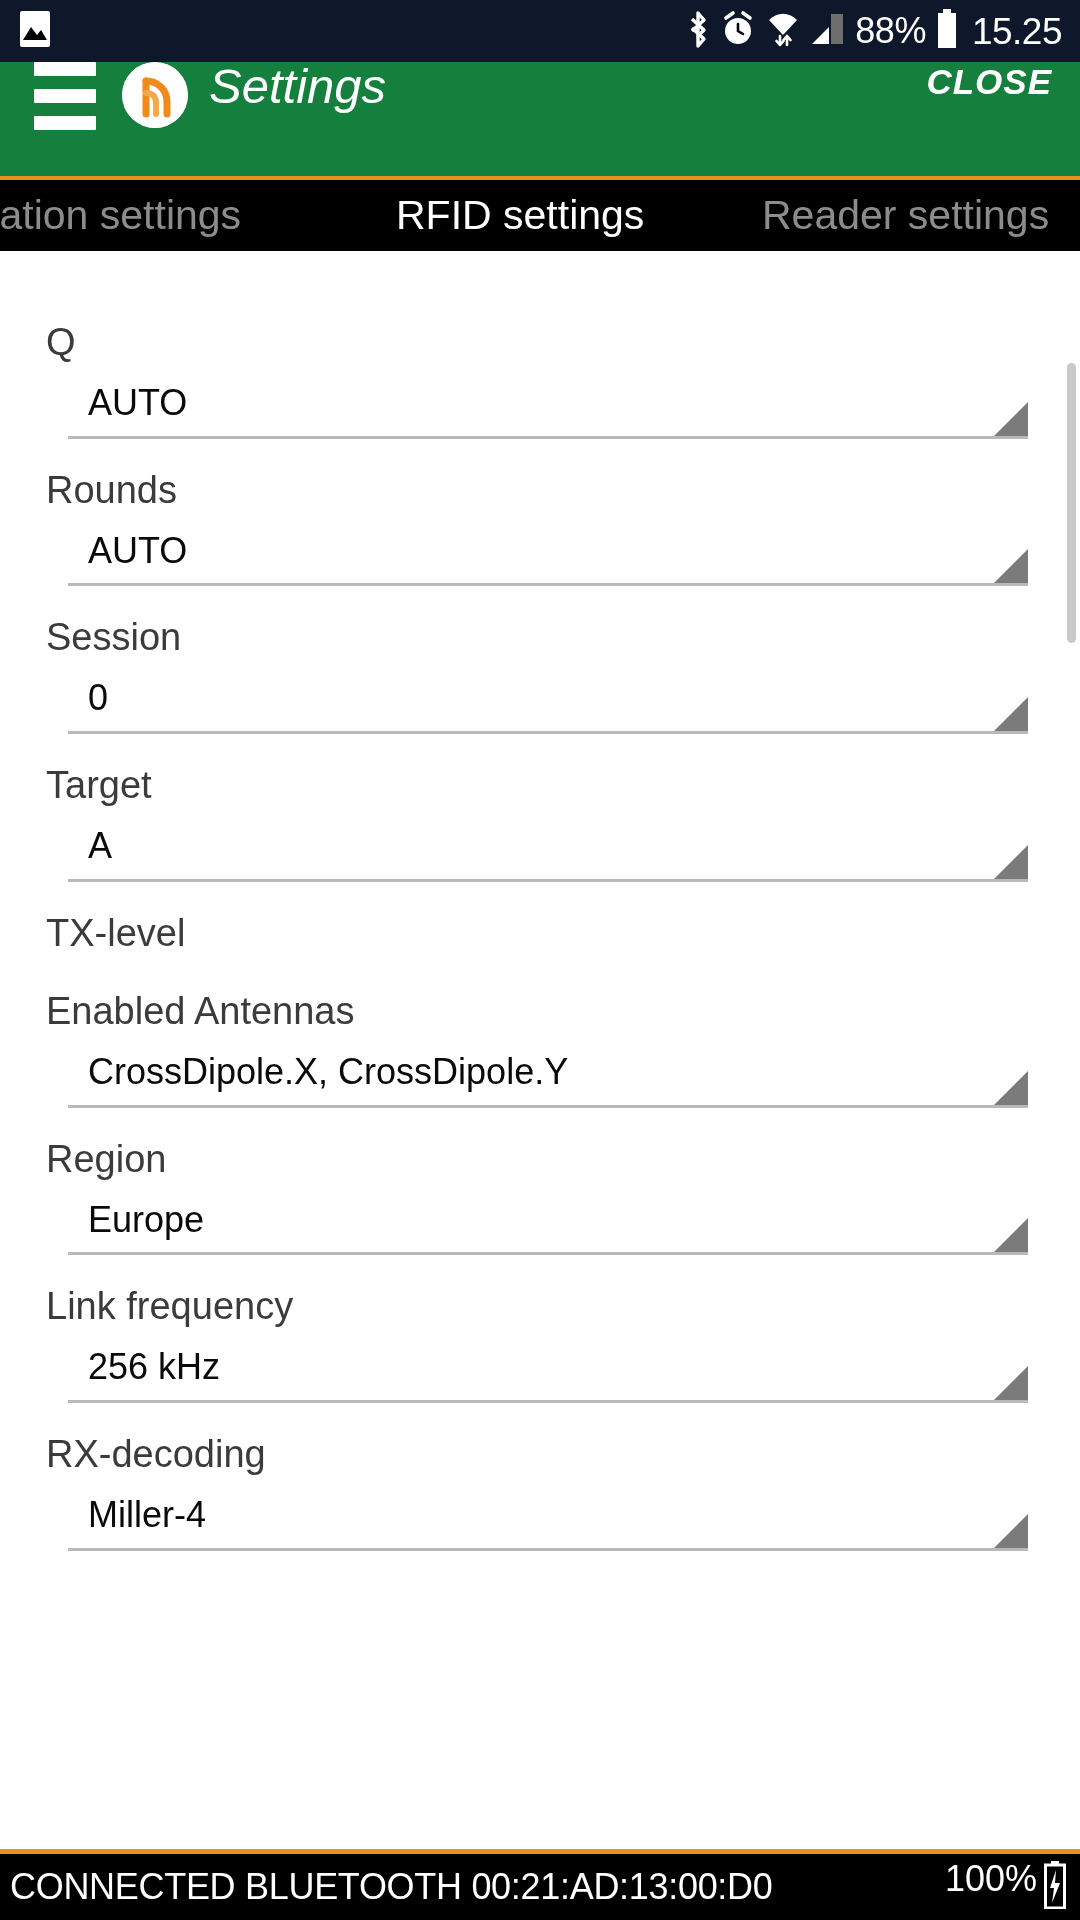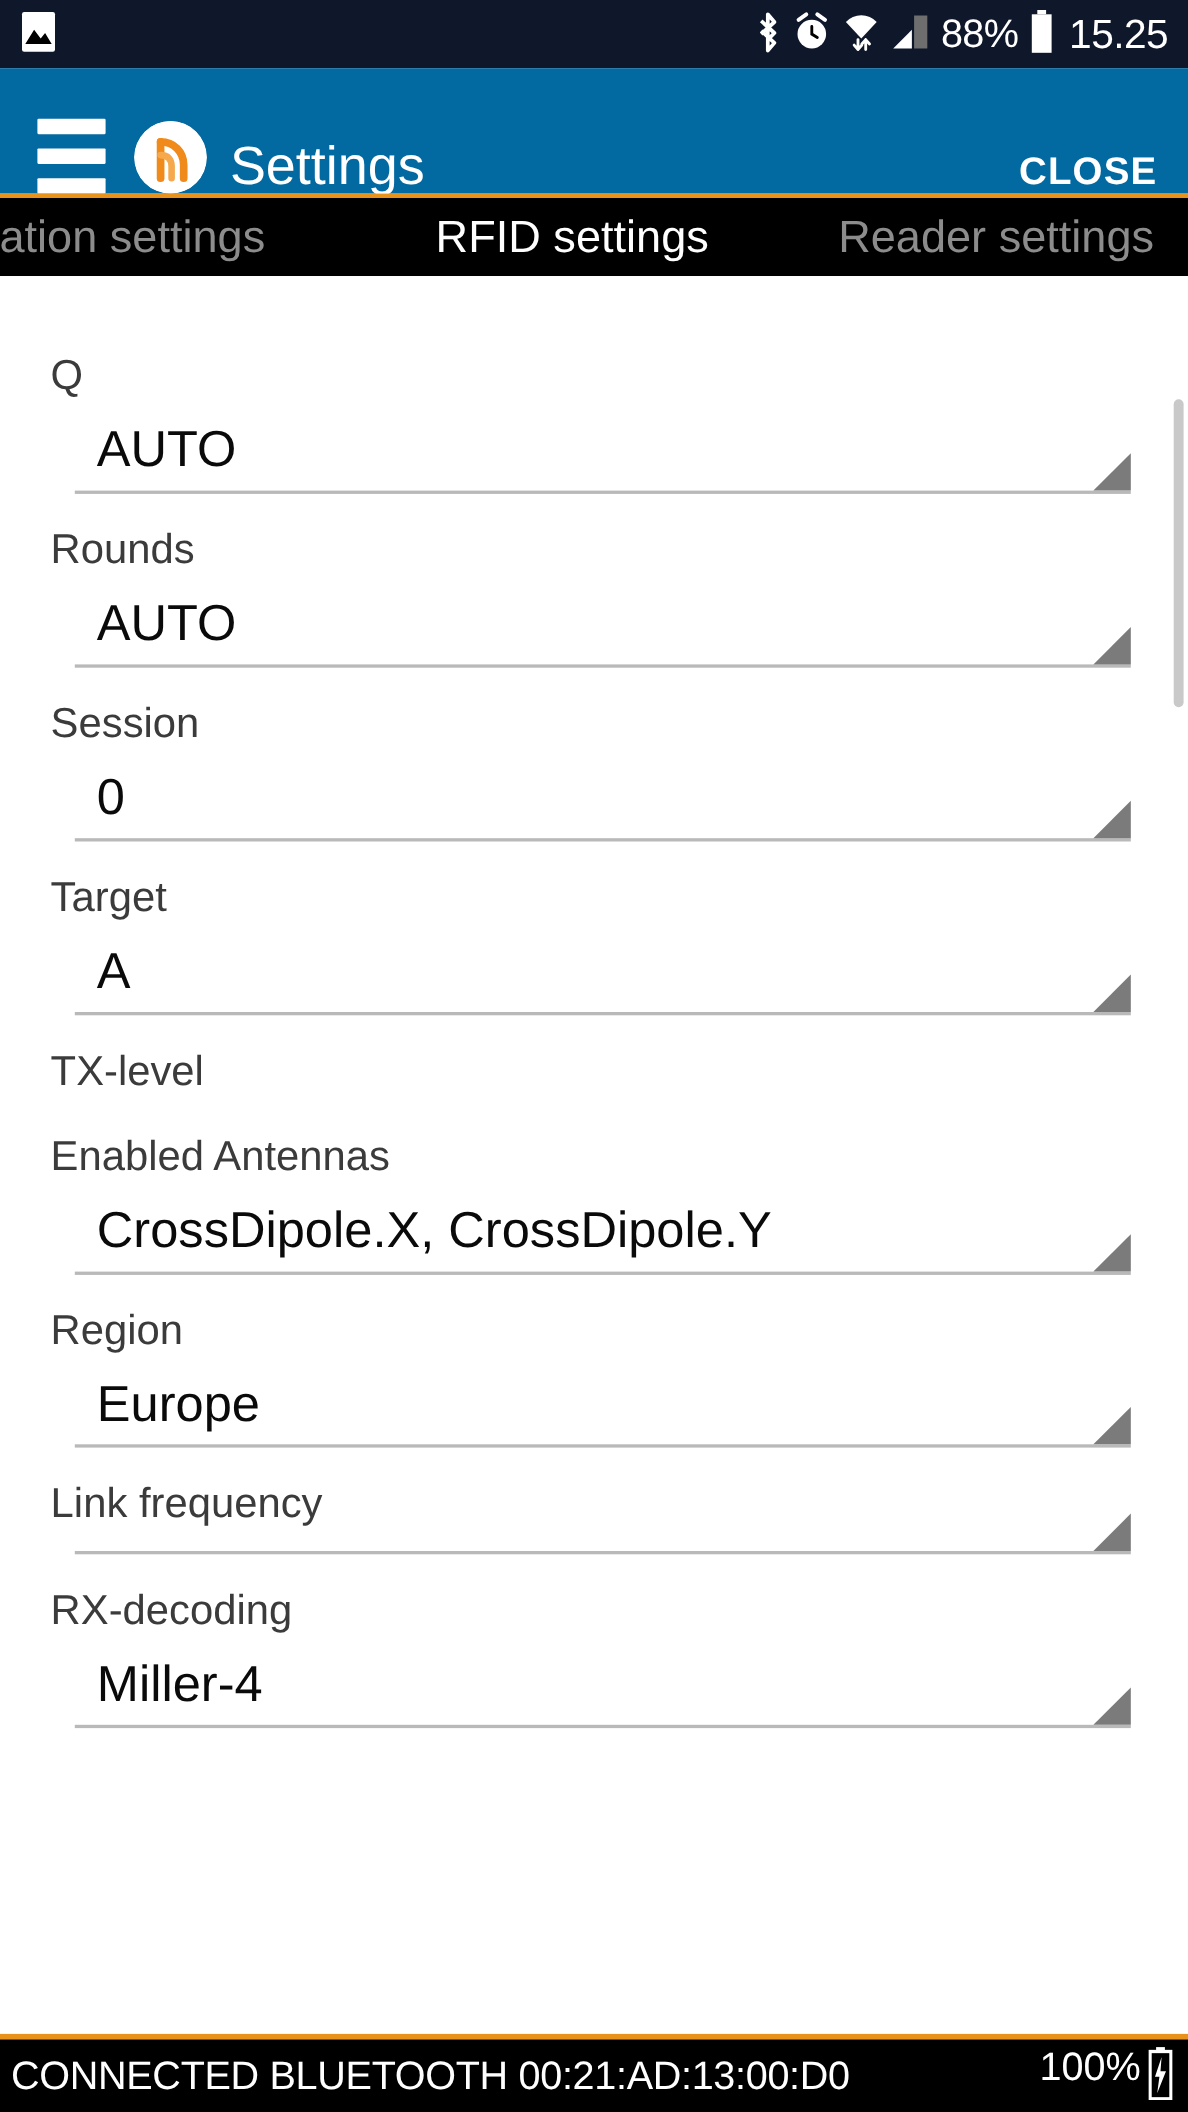--- a/index.html
+++ b/index.html
@@ -18,21 +18,21 @@
     padding:0 18px 0 18px;
   }
   .sb-left{ display:flex; align-items:center; gap:14px; }
   .sb-right{ margin-left:auto; display:flex; align-items:center; gap:9px; }
   .sb-pct{ color:#fff; font-size:36px; font-weight:500; letter-spacing:-0.5px; line-height:1; }
   .sb-clock{ color:#fff; font-size:37px; font-weight:500; letter-spacing:-0.5px; line-height:1; margin-left:4px;}
 
   
   .app-header{
     position:absolute; left:0; top:62px; width:1080px; height:114px;
-    background:#0369a1; display:flex; align-items:flex-end; padding:0 28px 0 34px;
+    background:#15803d; display:flex; align-items:flex-start; padding:0 28px 0 34px;font-style:italic;
   }
   .hamburger{ width:62px; display:flex; flex-direction:column; gap:13px; cursor:pointer; }
   .hamburger span{ display:block; height:14px; background:#fff; border-radius:1px;}
   .app-logo{
     width:66px; height:66px; border-radius:50%; background:#fff;
     margin-left:26px; display:flex; align-items:center; justify-content:center;
     flex:none; overflow:hidden;
   }
   .app-title{
     color:#fff; font-size:49px; font-weight:400; margin-left:21px;
@@ -70,21 +70,21 @@
   .field{ position:relative; padding:0 52px 0 46px; }
   .field-label{
     font-size:38px; color:#3b3b3b; font-weight:400; line-height:1;
     padding-left:0px; margin-bottom:24px; white-space:nowrap;
   }
   .spinner{
     position:relative; margin-left:22px; margin-right:0;
     padding-bottom:16px; cursor:pointer;
   }
   .spinner-value{
-    font-size:46px; color:#0a0a0a; font-weight:400; line-height:1.02;
+    font-size:36px; color:#0a0a0a; font-weight:400; line-height:1.02;
     white-space:nowrap; padding-left:20px;
   }
   .spinner-underline{
     position:relative; height:3px; background:#b9b9b9; margin-top:14px; width:100%;
   }
   .spinner-arrow{
     position:absolute; right:0px; bottom:3px;
     width:0; height:0;
     border-left:34px solid transparent;
     border-bottom:34px solid #7b7b7b;
@@ -259,20 +259,21 @@
         <div class="spinner-underline">
           <div class="spinner-arrow"></div>
         </div>
       </div>
     </div>
     <div class="field-gap"></div>
 
     <div class="field">
       <div class="field-label">Link frequency</div>
       <div class="spinner">
+        <div class="spinner-value">256 kHz</div>
         <div class="spinner-underline">
           <div class="spinner-arrow"></div>
         </div>
       </div>
     </div>
     <div class="field-gap"></div>
 
     <div class="field">
       <div class="field-label">RX-decoding</div>
       <div class="spinner">

